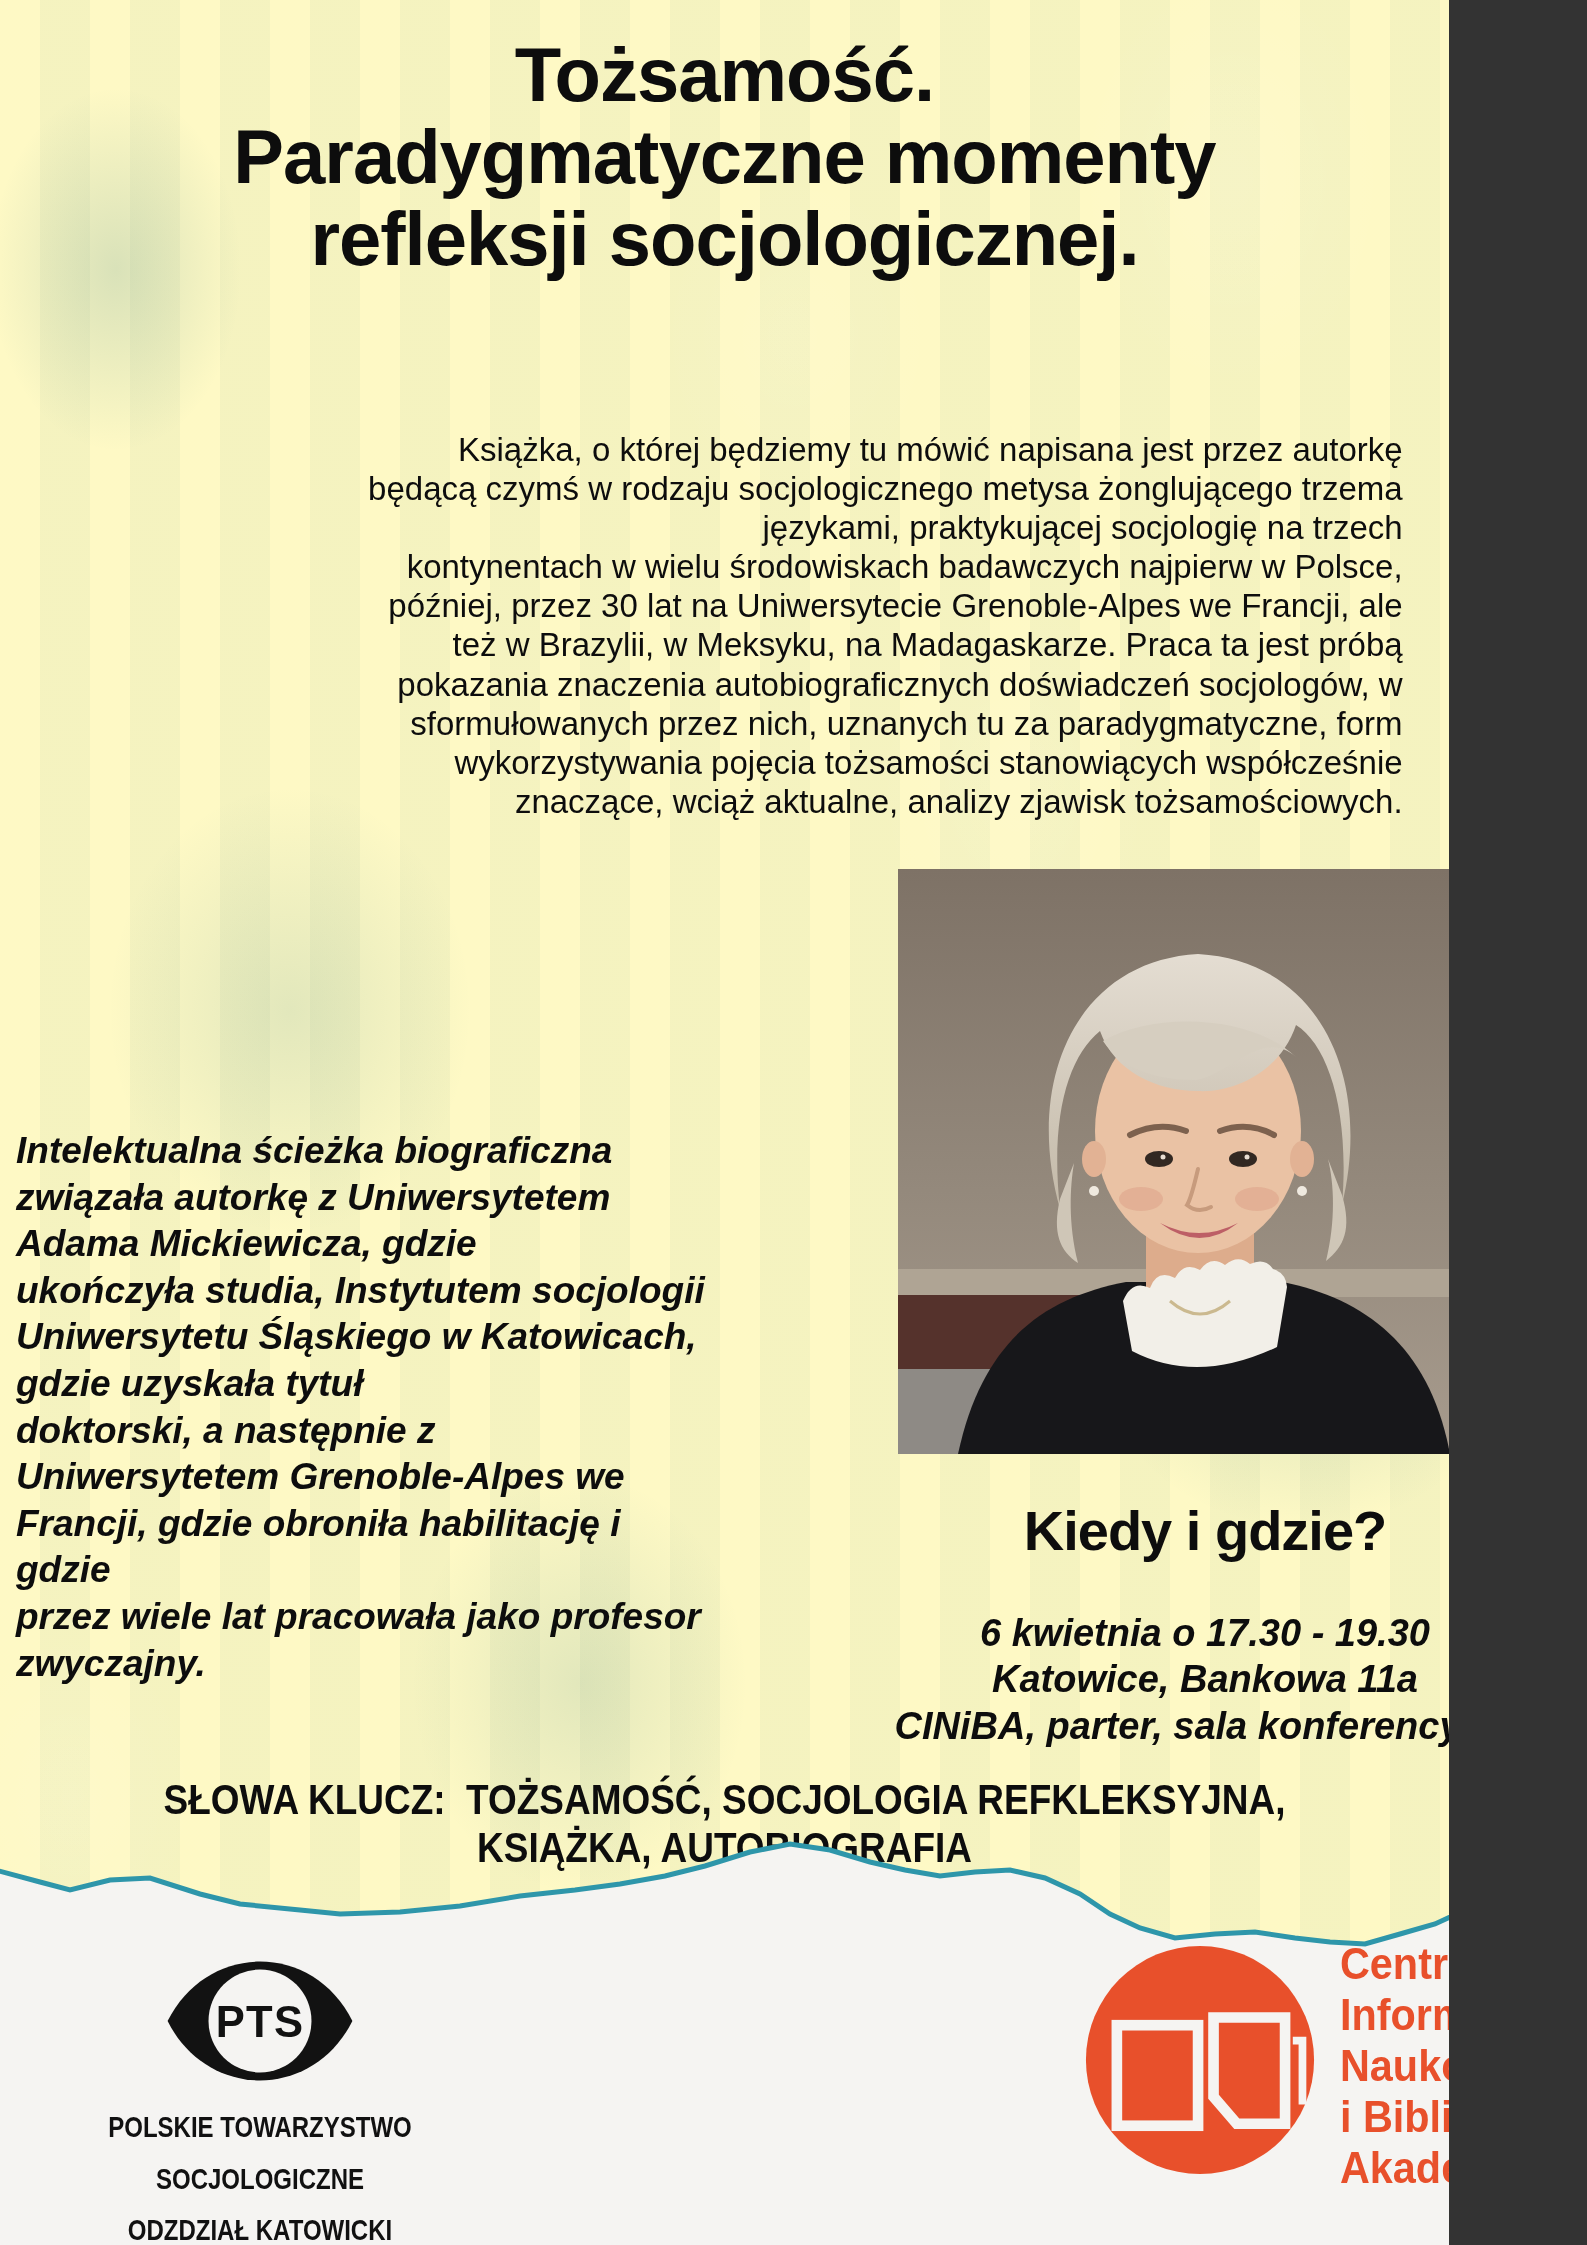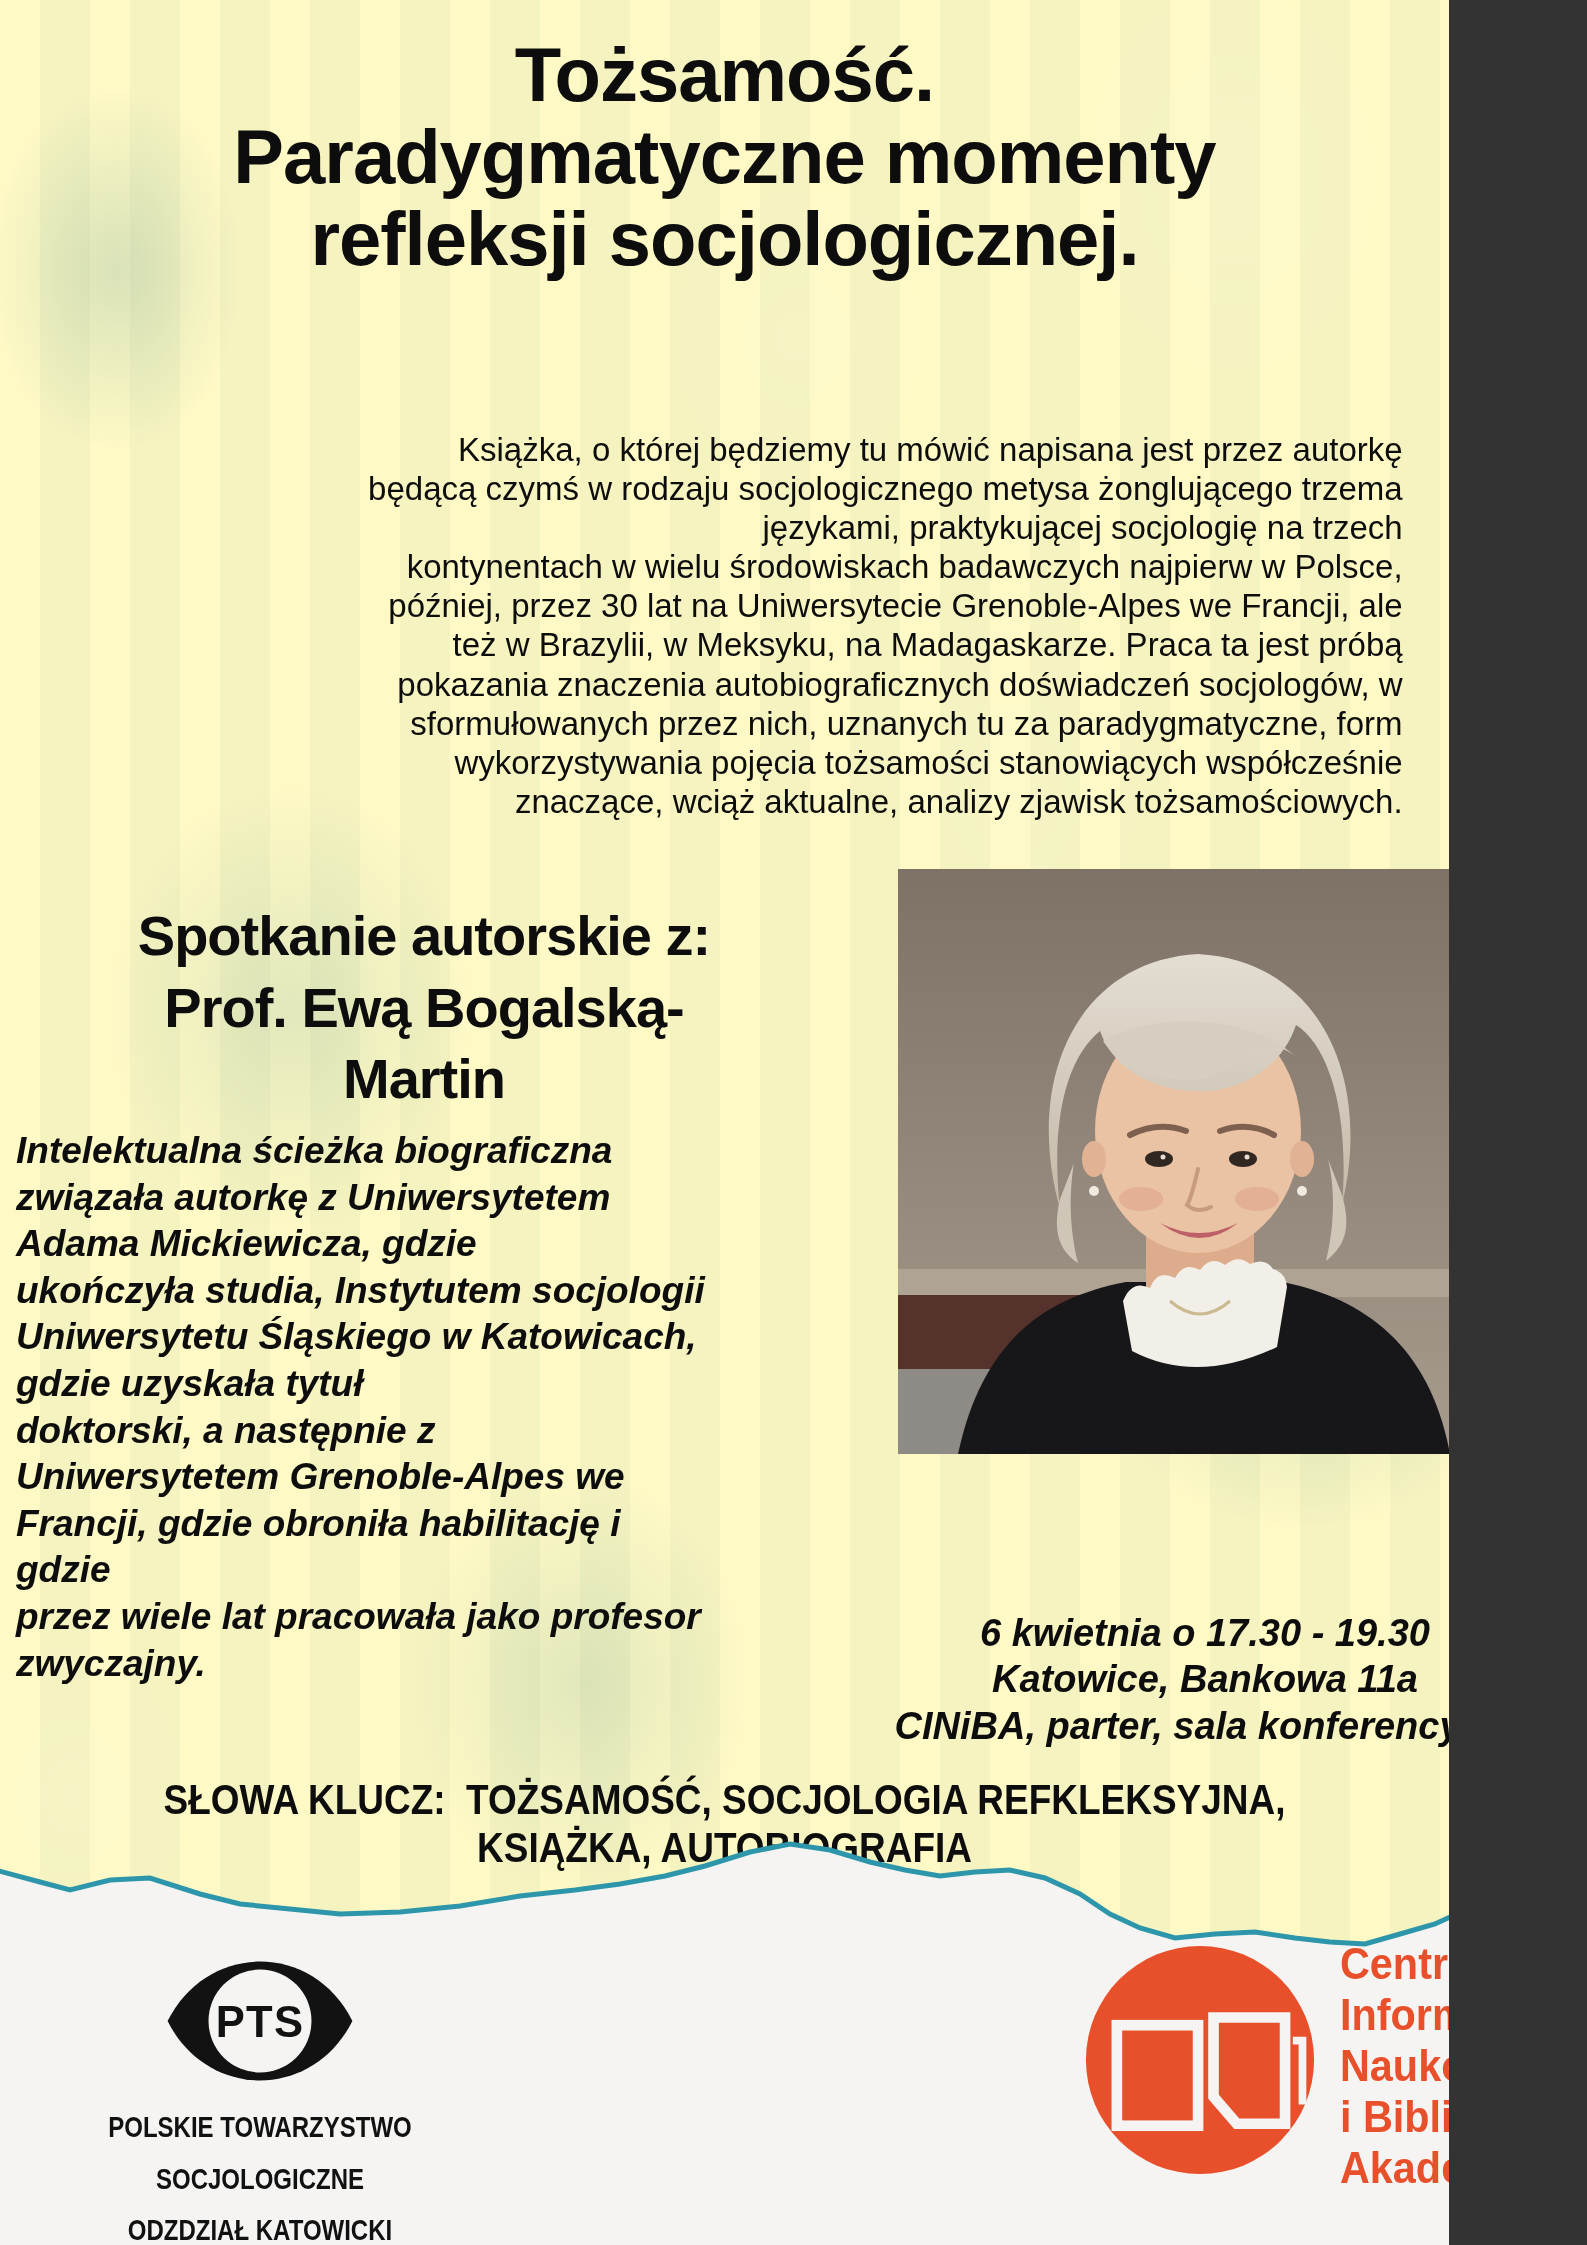--- a/index.html
+++ b/index.html
@@ -105,23 +105,20 @@
 będącą czymś w rodzaju socjologicznego metysa żonglującego trzema
 językami, praktykującej socjologię na trzech
 kontynentach w wielu środowiskach badawczych najpierw w Polsce,
 później, przez 30 lat na Uniwersytecie Grenoble-Alpes we Francji, ale
 też w Brazylii, w Meksyku, na Madagaskarze. Praca ta jest próbą
 pokazania znaczenia autobiograficznych doświadczeń socjologów, w
 sformułowanych przez nich, uznanych tu za paradygmatyczne, form
 wykorzystywania pojęcia tożsamości stanowiących współcześnie
 znaczące, wciąż aktualne, analizy zjawisk tożsamościowych.</div>
 
-  <div class="author-head">Spotkanie autorskie z:
-Prof. Ewą Bogalską-
-Martin</div>
 
   <div class="author-bio">Intelektualna ścieżka biograficzna
 związała autorkę z Uniwersytetem
 Adama Mickiewicza, gdzie
 ukończyła studia, Instytutem socjologii
 Uniwersytetu Śląskiego w Katowicach,
 gdzie uzyskała tytuł
 doktorski, a następnie z
 Uniwersytetem Grenoble-Alpes we
 Francji, gdzie obroniła habilitację i
@@ -173,20 +170,21 @@
     <path d="M300,300 q-7,30 -11,36 q11,9 24,2" stroke="#c79b7d" stroke-width="4" fill="none" stroke-linecap="round"></path>
 
     <ellipse cx="243" cy="330" rx="22" ry="12" fill="rgba(209,122,102,0.25)"></ellipse>
     <ellipse cx="359" cy="330" rx="22" ry="12" fill="rgba(209,122,102,0.25)"></ellipse>
 
     <path d="M262,354 Q301,374 340,354 Q302,384 262,354 Z" fill="#bd5f66"></path>
 
     <path d="M272,432 Q302,458 332,432" stroke="#cbb98f" stroke-width="3" fill="none"></path>
   </svg>
 
+  <div class="when-head">Kiedy i gdzie?</div>
 
   <div class="when-details">6 kwietnia o 17.30 - 19.30
 Katowice, Bankowa 11a
 CINiBA, parter, sala konferencyjna</div>
 
   <div class="keywords">
     <span>SŁOWA KLUCZ:  TOŻSAMOŚĆ, SOCJOLOGIA REFKLEKSYJNA, KSIĄŻKA, AUTOBIOGRAFIA</span>
   </div>
 
   <svg class="paper-svg" viewBox="0 0 1587 425" preserveAspectRatio="none" aria-hidden="true">

